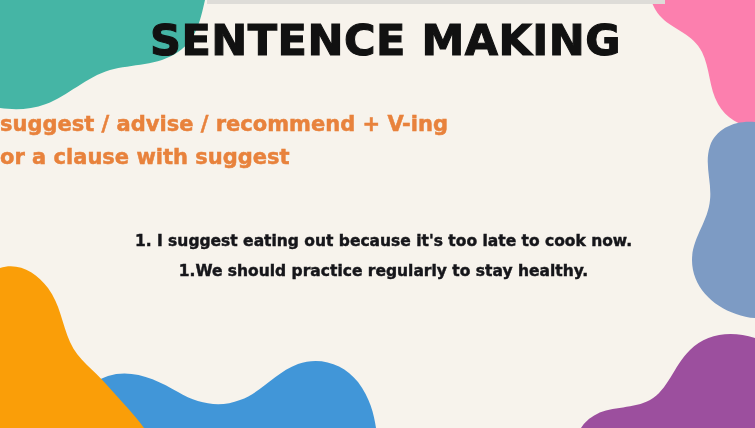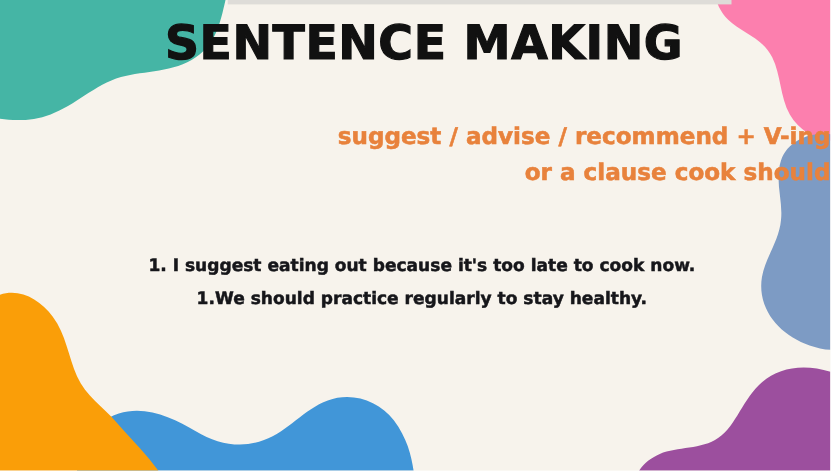--- a/index.html
+++ b/index.html
@@ -49,21 +49,21 @@
     color: #111111;
     line-height: 1.1;
     padding-left: 16px;
     -webkit-text-stroke: 1.1px #111111;
   }
   .subtitle {
     position: absolute;
     left: 0;
     right: 0;
     top: 108px;
-    text-align: right;
+    text-align: left;
     color: #e8823c;
     font-family: "DejaVu Sans", sans-serif;
     font-size: 21px;
     font-weight: 700;
     line-height: 1.55;
     -webkit-text-stroke: 0.5px #e8823c;
   }
   .subtitle-line {
     display: block;
   }
@@ -101,21 +101,21 @@
   </svg>
 
   <div class="top-rule"></div>
 
   <div class="content">
 
     <div class="title">SENTENCE MAKING</div>
 
     <div class="subtitle">
       <span class="subtitle-line">suggest / advise / recommend + V-ing</span>
-      <span class="subtitle-line">or a clause cook should</span>
+      <span class="subtitle-line">or a clause with suggest</span>
     </div>
 
     <div class="examples">
       <span class="example-line">1. I suggest eating out because it's too late to cook now.</span>
       <span class="example-line">1.We should practice regularly to stay healthy.</span>
     </div>
 
   </div>
 </div>
 

